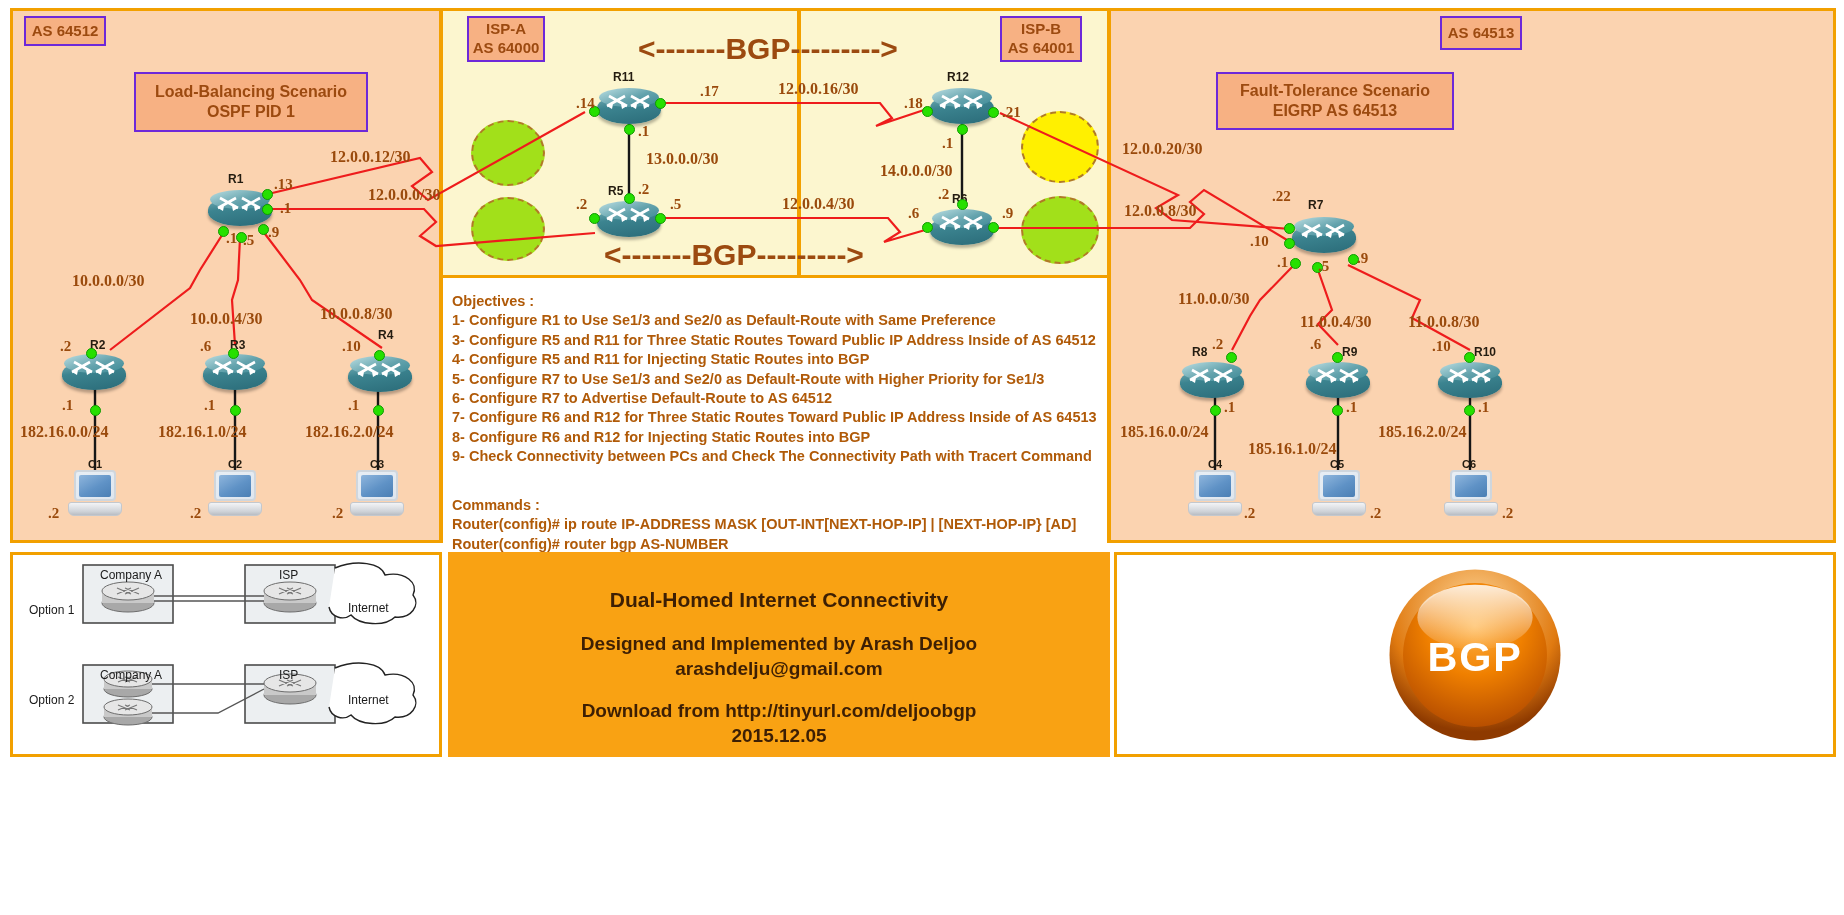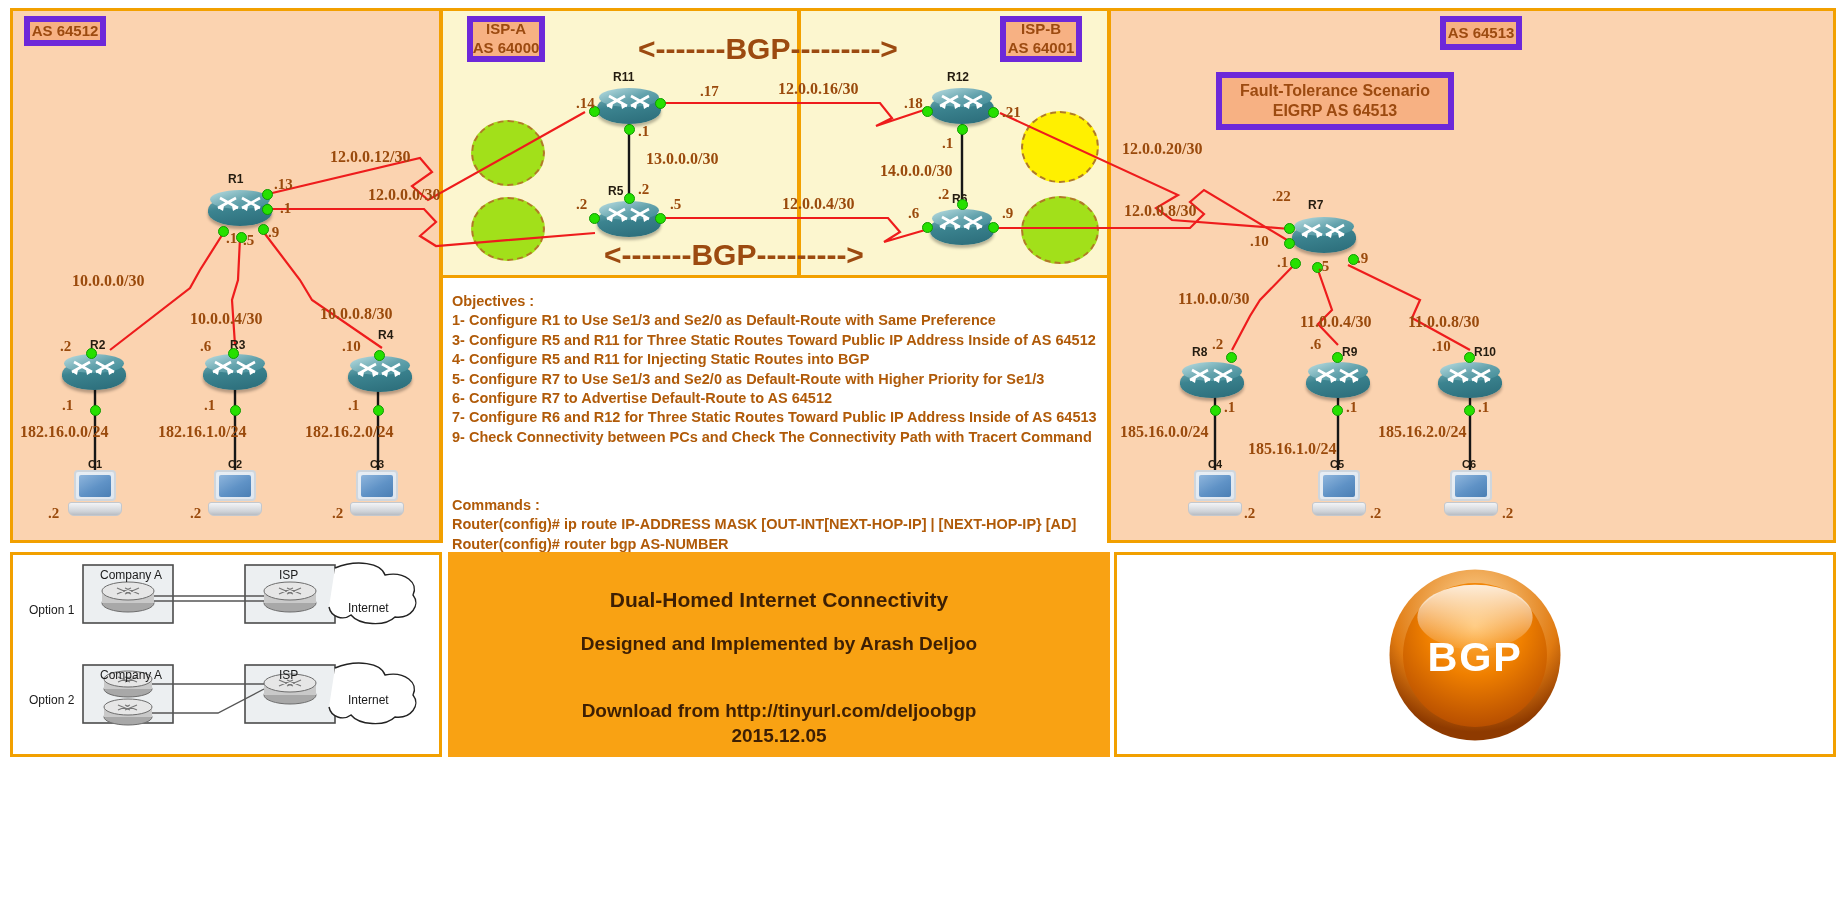--- a/index.html
+++ b/index.html
@@ -15,21 +15,21 @@
   .panel { position: absolute; border: 3px solid #f2a000; }
   .p-peach { background: #fbd3b0; }
   .p-cream { background: #fcf6cf; }
   .p-white { background: #ffffff; border-color:#f2a000; }
   .p-orange{ background: #f9a213; border-color:#f9a213; }
 
   
   .tagbox {
     position: absolute;
     background: #f7b183;
-    border: 6px solid #6d28d9;
+    border: 2px solid #6d28d9;
     color: #9c4a10;
     font-weight: bold;
     text-align: center;
     display: flex; flex-direction: column;
     align-items: center; justify-content: center;
     line-height: 1.25;
     padding: 4px 10px;
     white-space: nowrap;
   }
   .tagbox.small { font-size: 15px; }
@@ -139,20 +139,24 @@
   <div class="panel p-cream" style="left:798px; top:8px; width:312px; height:270px;"></div>
   <div class="panel p-peach" style="left:1108px; top:8px; width:728px; height:535px;"></div>
 
   <div style="position:absolute;left:440px;top:278px;width:670px;height:265px;background:#ffffff;
               border-left:3px solid #f2a000;border-right:3px solid #f2a000;"></div>
 
   <div class="tagbox small" style="left:24px; top:16px; width:82px; height:30px;">
     <span>AS 64512</span>
   </div>
 
+  <div class="tagbox big" style="left:134px; top:72px; width:234px; height:60px;">
+    <span>Load-Balancing Scenario</span>
+    <span>OSPF PID 1</span>
+  </div>
 
   <div class="tagbox mid" style="left:454px; top:16px; width:78px; height:46px;margin-left:13px;">
     <span>ISP-A</span>
     <span>AS 64000</span>
   </div>
 
   <div class="tagbox mid" style="left:1000px; top:16px; width:82px; height:46px;">
     <span>ISP-B</span>
     <span>AS 64001</span>
   </div>
@@ -480,20 +484,21 @@
   <div class="lbl sm" style="left:1502px; top:505px;">.2</div>
 
   <div class="objwrap" style="left:452px; top:292px;">
     <div>Objectives :</div>
     <div>1- Configure R1 to Use Se1/3 and Se2/0 as Default-Route with Same Preference</div>
     <div>3- Configure R5 and R11  for Three Static Routes Toward Public IP Address Inside of AS 64512</div>
     <div>4- Configure R5 and R11 for Injecting Static Routes into BGP</div>
     <div>5- Configure R7 to Use Se1/3 and Se2/0 as Default-Route with Higher Priority for Se1/3</div>
     <div>6- Configure R7 to Advertise Default-Route to AS 64512</div>
     <div>7- Configure R6 and R12  for Three Static Routes Toward Public IP Address Inside of AS 64513</div>
+    <div>8- Configure R6 and R12 for Injecting Static Routes into BGP</div>
     <div>9- Check Connectivity between PCs and Check The Connectivity Path with Tracert Command</div>
   </div>
 
   <div class="objwrap" style="left:452px; top:496px;">
     <div>Commands :</div>
     <div>Router(config)# ip route IP-ADDRESS MASK [OUT-INT[NEXT-HOP-IP] | [NEXT-HOP-IP} [AD]</div>
     <div>Router(config)# router bgp AS-NUMBER</div>
     <div>Router(config-router)# redistribute static</div>
   </div>
 
@@ -539,20 +544,21 @@
     <div class="optlabel" style="left:335px; top:46px;">Internet</div>
     <div class="optlabel" style="left:16px; top:138px;">Option 2</div>
     <div class="optlabel" style="left:87px; top:113px;">Company A</div>
     <div class="optlabel" style="left:266px; top:113px;">ISP</div>
     <div class="optlabel" style="left:335px; top:138px;">Internet</div>
   </div>
 
   <div class="panel p-orange" style="left:448px; top:552px; width:662px; height:205px;">
     <div class="credit t1" style="top:33px;">Dual-Homed Internet Connectivity</div>
     <div class="credit t2" style="top:78px;">Designed and Implemented by Arash Deljoo</div>
+    <div class="credit t2" style="top:103px;">arashdelju@gmail.com</div>
     <div class="credit t2" style="top:145px;">Download from http://tinyurl.com/deljoobgp</div>
     <div class="credit t2" style="top:170px;">2015.12.05</div>
   </div>
 
   <div class="panel p-white" style="left:1114px; top:552px; width:722px; height:205px;">
     <div class="logowrap">
       <svg viewBox="0 0 200 200" style="width:180px;height:180px;">
         <defs>
           <radialGradient id="gOuter" cx="50%" cy="30%" r="75%">
             <stop offset="0%" stop-color="#ffb347"></stop>

